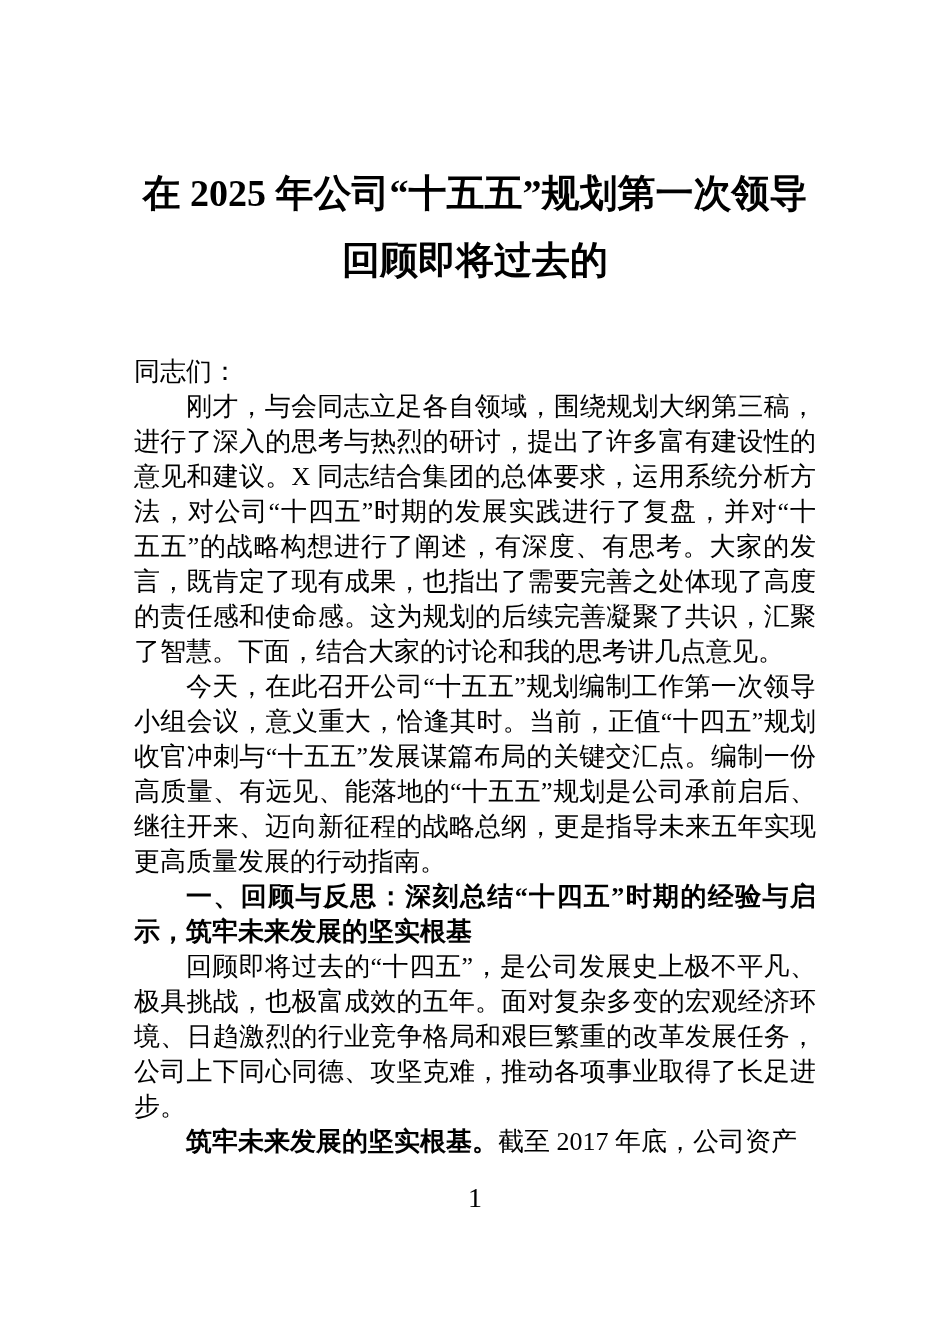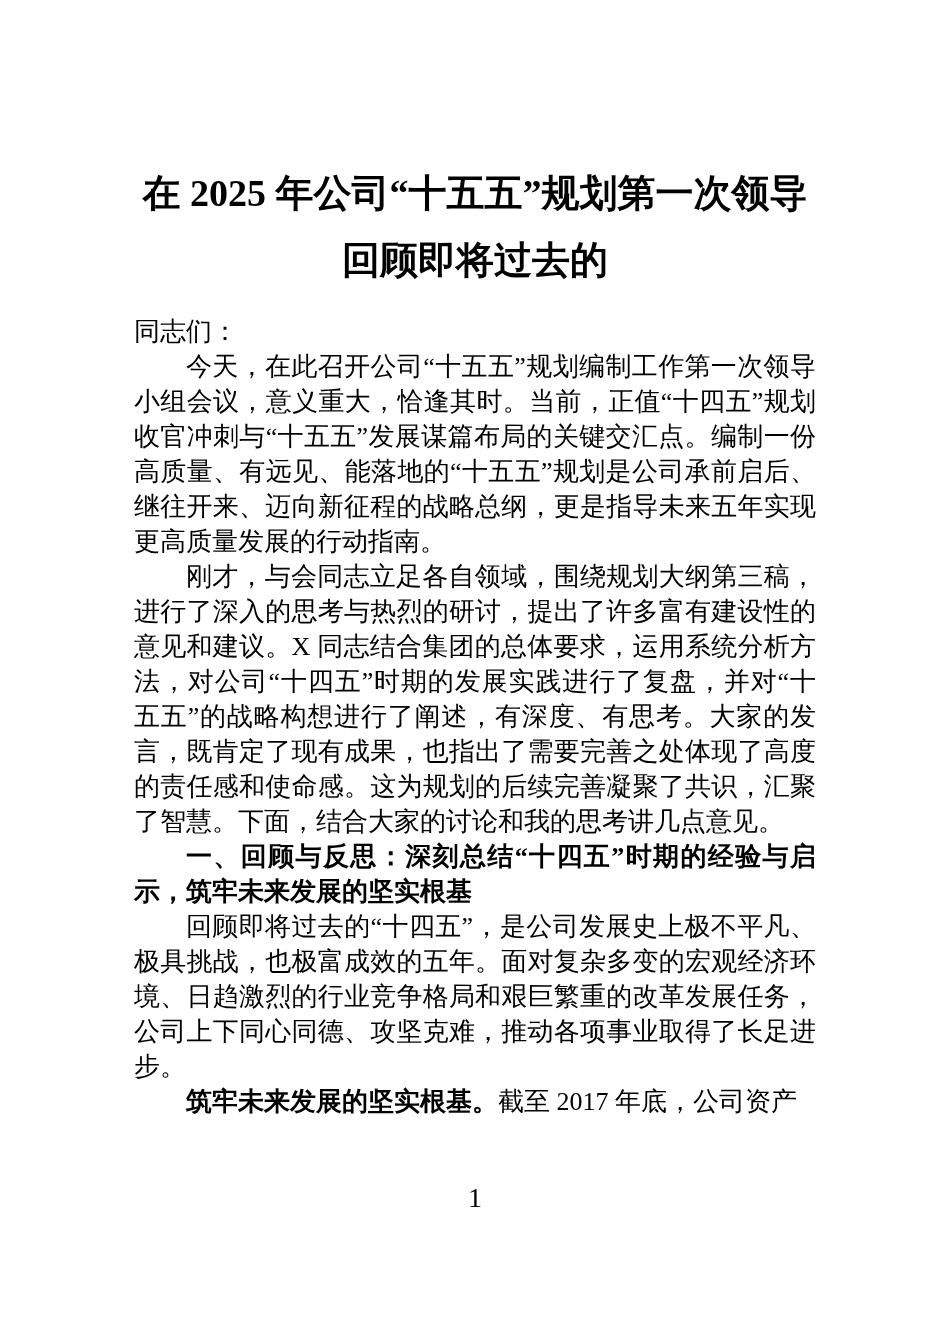--- a/index.html
+++ b/index.html
@@ -16,21 +16,21 @@
   .doc-title {
     padding-top: 160px;
     text-align: center;
     font-weight: bold;
     font-size: 38px;
     line-height: 67px;
   }
   .doc-title .title-line { white-space: nowrap; }
   .doc-content {
     width: 682px;
-    margin: 20px auto 0 auto;
+    margin: 60px auto 0 auto;
   }
   .doc-content p {
     margin: 0;
     font-size: 26px;
     line-height: 35px;
     text-align: justify;
     text-indent: 2em;
   }
   .doc-content p.salutation { text-indent: 0; }
   .doc-content p.heading { font-weight: bold; font-family: Liberation Serif, serif; }
@@ -51,22 +51,22 @@
 <div class="doc-page">
 
   <div class="doc-title">
     <div class="title-line">在 2025 年公司“十五五”规划第一次领导</div>
     <div class="title-line">回顾即将过去的</div>
   </div>
 
   <div class="doc-content">
     <p class="salutation">同志们：</p>
 
-  <p>今天，在此召开公司“十五五”规划编制工作第一次领导小组会议，意义重大，恰逢其时。当前，正值“十四五”规划收官冲刺与“十五五”发展谋篇布局的关键交汇点。编制一份高质量、有远见、能落地的“十五五”规划是公司承前启后、继往开来、迈向新征程的战略总纲，更是指导未来五年实现更高质量发展的行动指南。</p>
-      <p>刚才，与会同志立足各自领域，围绕规划大纲第三稿，进行了深入的思考与热烈的研讨，提出了许多富有建设性的意见和建议。X 同志结合集团的总体要求，运用系统分析方法，对公司“十四五”时期的发展实践进行了复盘，并对“十五五”的战略构想进行了阐述，有深度、有思考。大家的发言，既肯定了现有成果，也指出了需要完善之处体现了高度的责任感和使命感。这为规划的后续完善凝聚了共识，汇聚了智慧。下面，结合大家的讨论和我的思考讲几点意见。</p>
+  <p>刚才，与会同志立足各自领域，围绕规划大纲第三稿，进行了深入的思考与热烈的研讨，提出了许多富有建设性的意见和建议。X 同志结合集团的总体要求，运用系统分析方法，对公司“十四五”时期的发展实践进行了复盘，并对“十五五”的战略构想进行了阐述，有深度、有思考。大家的发言，既肯定了现有成果，也指出了需要完善之处体现了高度的责任感和使命感。这为规划的后续完善凝聚了共识，汇聚了智慧。下面，结合大家的讨论和我的思考讲几点意见。</p>
+      <p>今天，在此召开公司“十五五”规划编制工作第一次领导小组会议，意义重大，恰逢其时。当前，正值“十四五”规划收官冲刺与“十五五”发展谋篇布局的关键交汇点。编制一份高质量、有远见、能落地的“十五五”规划是公司承前启后、继往开来、迈向新征程的战略总纲，更是指导未来五年实现更高质量发展的行动指南。</p>
       <p class="heading">一、回顾与反思：深刻总结“十四五”时期的经验与启示，筑牢未来发展的坚实根基</p>
       <p>回顾即将过去的“十四五”，是公司发展史上极不平凡、极具挑战，也极富成效的五年。面对复杂多变的宏观经济环境、日趋激烈的行业竞争格局和艰巨繁重的改革发展任务，公司上下同心同德、攻坚克难，推动各项事业取得了长足进步。</p>
       <p><span class="lead">筑牢未来发展的坚实根基。</span><span>截至 2017 年底，公司资产</span></p>
     </div>
 
   <div class="page-number">1</div>
 
 </div>
 
 </body></html>

